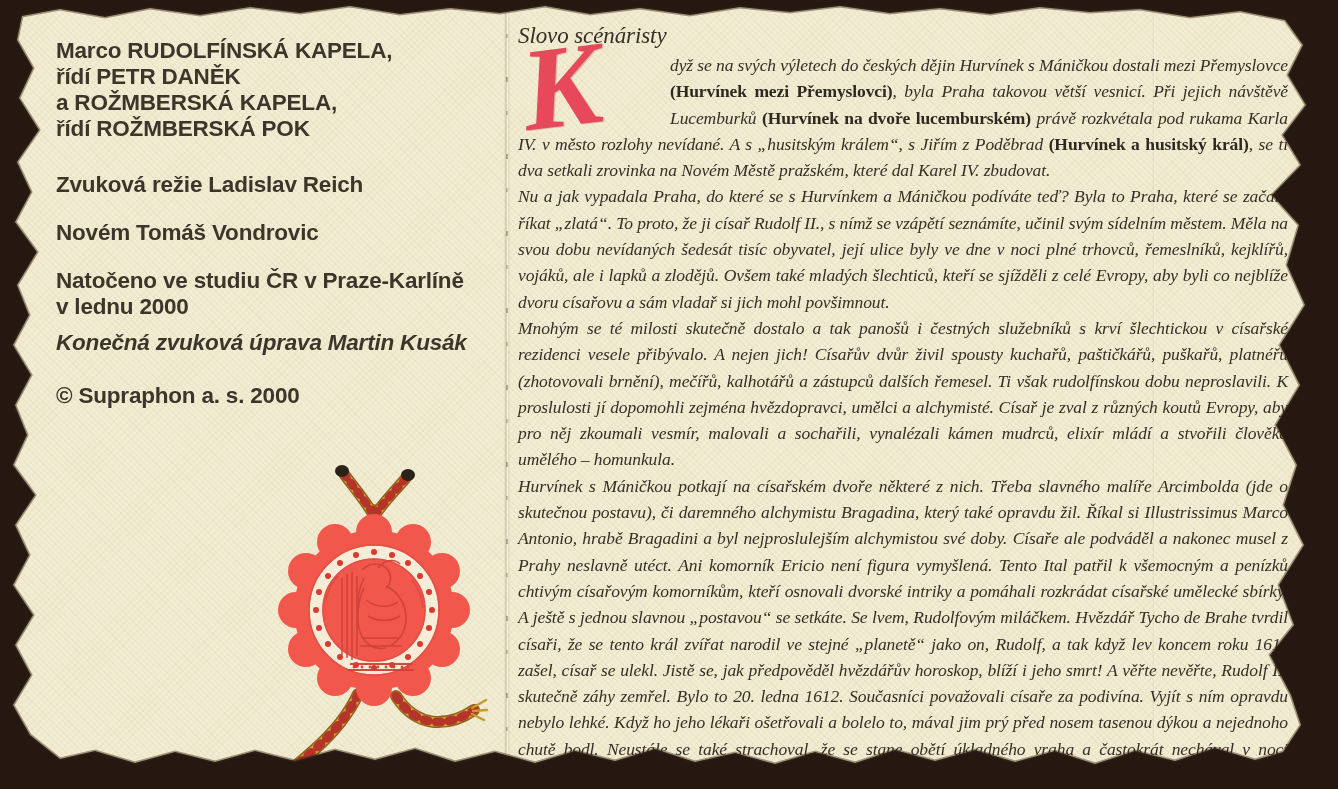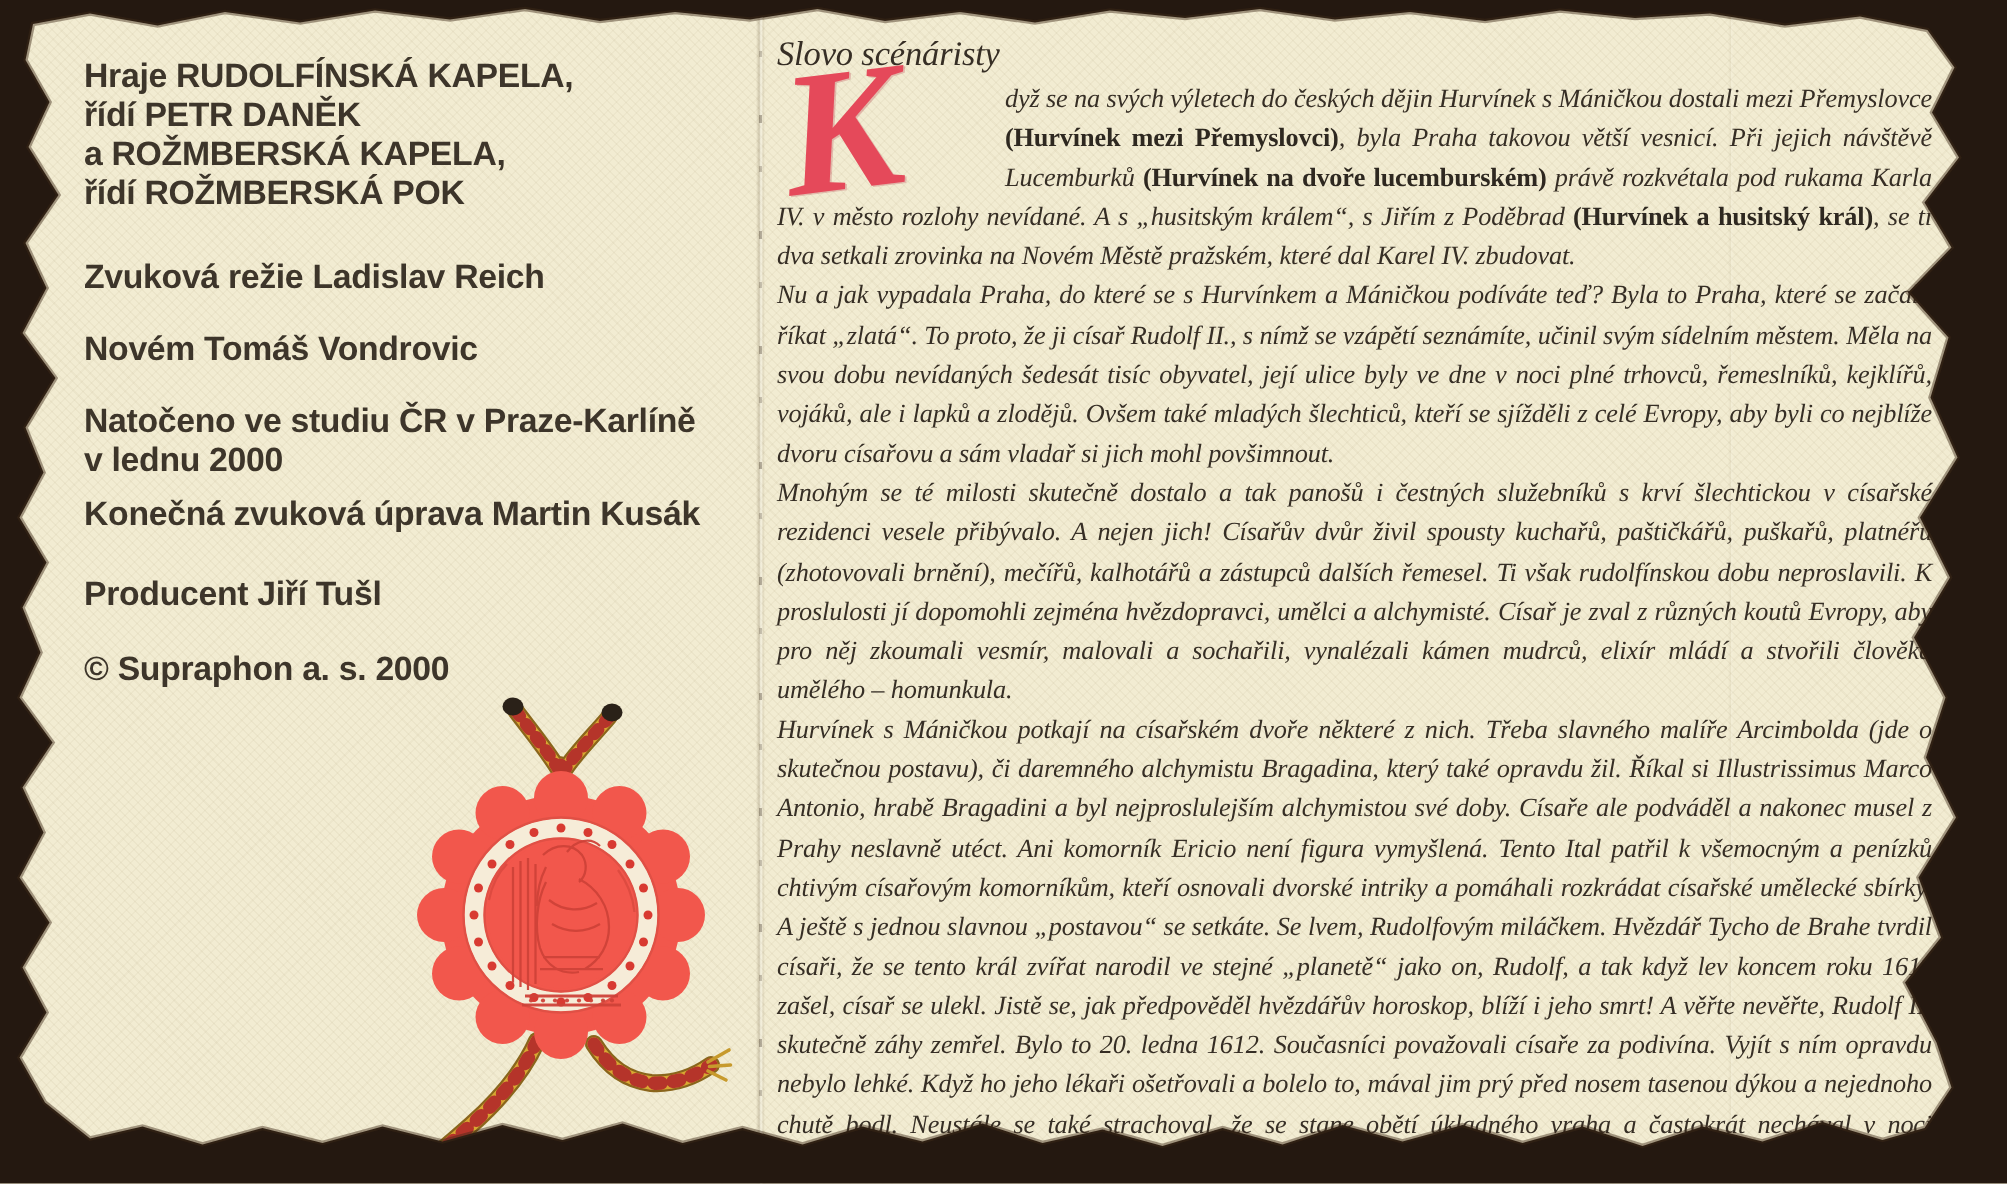--- a/index.html
+++ b/index.html
@@ -39,21 +39,21 @@
   }
 
   
   .credits{
     position:absolute;left:56px;top:38px;width:440px;z-index:2;
     color:#3d352a;font-weight:bold;font-size:22.5px;line-height:26px;letter-spacing:-0.2px;
   }
   .credit-block{margin:0 0 22px 0;}
   .credit-block.gap-lg{margin-bottom:30px;}
   .credit-block.gap-sm{margin-bottom:10px;}
-  .credit-block.gap-md{margin-bottom:27px;}
+  .credit-block.gap-md{margin-bottom:27px;font-style:italic;}
   .credit-block.gap-md2{margin-bottom:24px;}
 
   
   .seal{position:absolute;left:266px;top:450px;width:224px;height:336px;z-index:2;}
 
   
   .essay{
     position:absolute;left:518px;top:24px;width:770px;z-index:2;
     font-family:"Liberation Serif",serif;font-style:italic;
     color:#362e25;font-size:17.5px;line-height:26.3px;
@@ -82,40 +82,37 @@
 
 <div class="stage">
 
   <div class="paper"></div>
 
   <div class="crease crease-main"></div>
   <div class="crease crease-faint"></div>
 
   <div class="credits">
     <div class="credit-block gap-lg">
-      <div>Hraje RUDOLFÍNSKÁ KAPELA,</div>
+      <div>Marco RUDOLFÍNSKÁ KAPELA,</div>
       <div>řídí PETR DANĚK</div>
       <div>a ROŽMBERSKÁ KAPELA,</div>
       <div>řídí ROŽMBERSKÁ POK</div>
     </div>
     <div class="credit-block">
       <div>Zvuková režie Ladislav Reich</div>
     </div>
     <div class="credit-block">
       <div>Novém Tomáš Vondrovic</div>
     </div>
     <div class="credit-block gap-sm">
       <div>Natočeno ve studiu ČR v Praze-Karlíně</div>
       <div>v lednu 2000</div>
     </div>
     <div class="credit-block gap-md">
       <div>Konečná zvuková úprava Martin Kusák</div>
-    </div>
-    <div class="credit-block gap-md2">
-      <div>Producent Jiří Tušl</div>
     </div>
     <div class="credit-block">
       <div>© Supraphon a. s. 2000</div>
     </div>
   </div>
 
   <svg class="seal" viewBox="0 0 224 336" xmlns="http://www.w3.org/2000/svg">
 
     <g stroke-linecap="round" fill="none">
 

